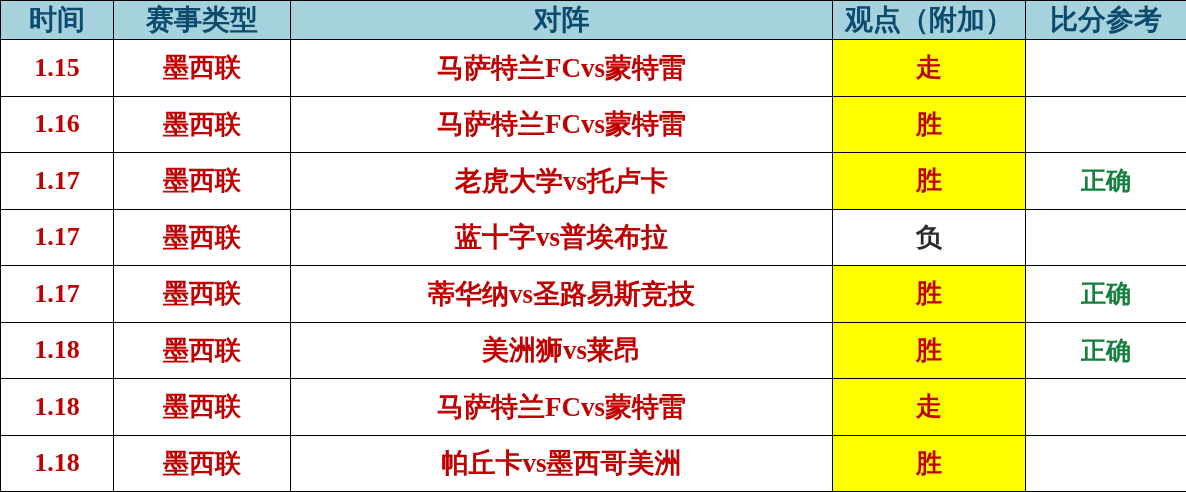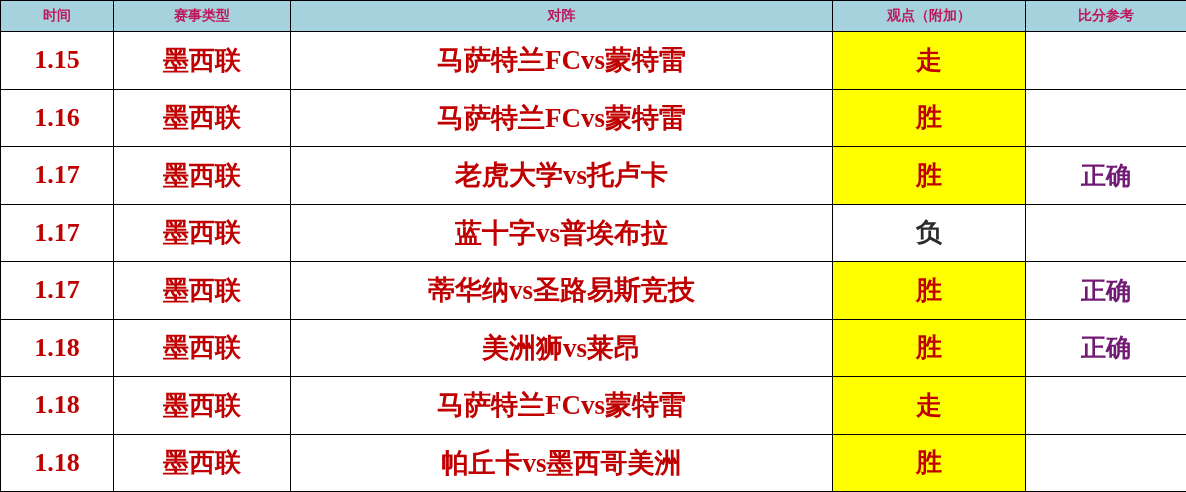--- a/index.html
+++ b/index.html
@@ -53,23 +53,23 @@
   table.grid th, table.grid td {
     border: 1px solid #000000;
     text-align: center;
     vertical-align: middle;
     padding: 0;
     overflow: hidden;
     white-space: nowrap;
   }
   thead th {
     background: #a6d2dd;
-    color: #be185d;
+    color: #0c4a6e;
     height: 30px;
-    font-size: 14px;
+    font-size: 28px;
     font-weight: bold;
     font-family: "Liberation Serif", "DejaVu Serif", serif;
   }
   tbody td {
     height: 47px;
     background: #ffffff;
     color: #c00000;
     font-size: 26px;
     font-weight: bold;
   }
@@ -87,21 +87,21 @@
   tbody td.cell-view.hl {
     background: #ffff00;
     color: #c00000;
   }
   tbody td.cell-view.plain {
     background: #ffffff;
     color: #2b2b2b;
   }
   tbody td.cell-score {
     font-size: 25px;
-    color: #701a75;
+    color: #15803d;
   }
 </style>
 </head>
 <body>
 
 <div class="sheet">
 
 
   <table class="grid">
     <colgroup>

